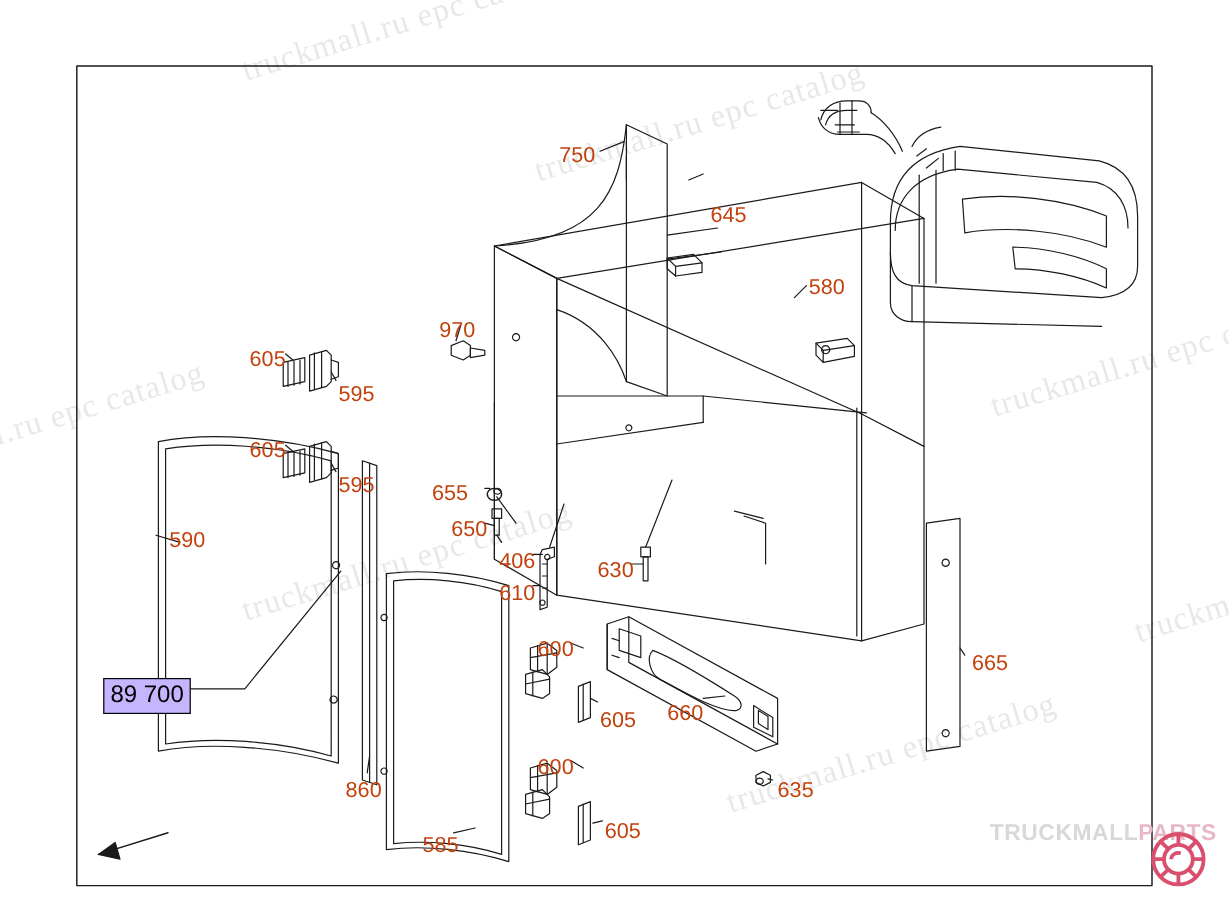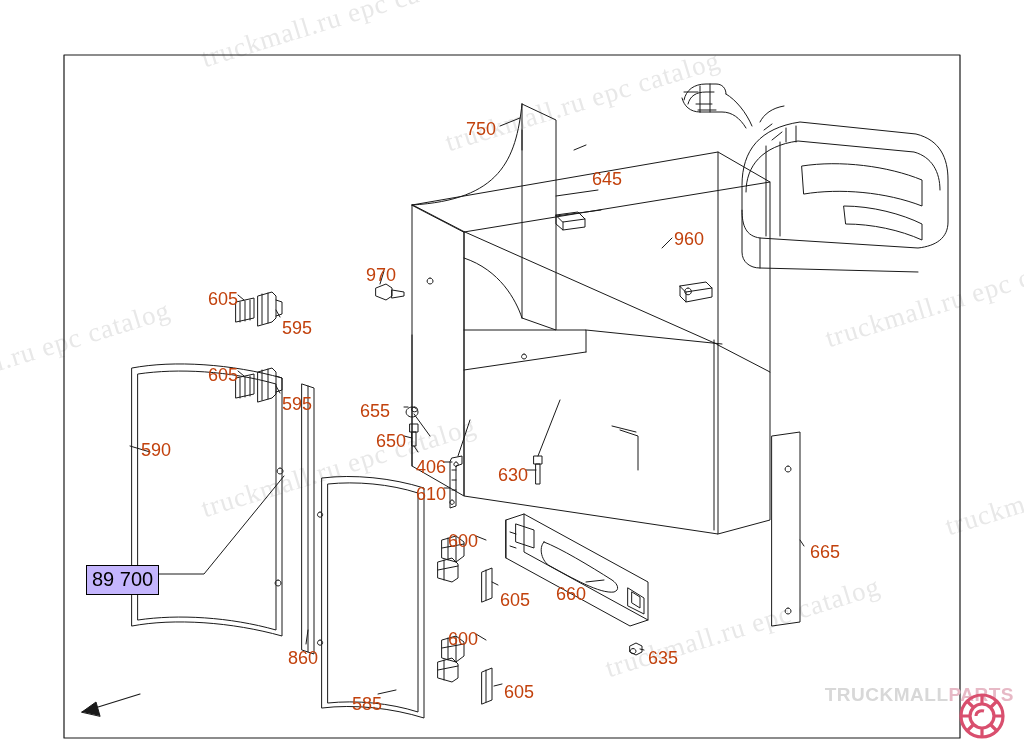--- a/index.html
+++ b/index.html
@@ -268,21 +268,21 @@
 
       <path d="M82 712 L140 694" stroke-width="1.2"></path>
       <path d="M82 712 L96 702 L100 716 Z" fill="#1a1a1a"></path>
 
     </g>
   </svg>
 
   <div id="callout-layer">
       <div class="callout" style="left: 466px; top: 119px;">750</div>
       <div class="callout" style="left: 592px; top: 138px; margin-top: 31px;">645</div>
-      <div class="callout" style="left: 674px; top: 229px;">960</div>
+      <div class="callout" style="left: 674px; top: 229px;">580</div>
       <div class="callout" style="left: 366px; top: 265px;">970</div>
       <div class="callout" style="left: 208px; top: 289px;">605</div>
       <div class="callout" style="left: 282px; top: 318px;">595</div>
       <div class="callout" style="left: 208px; top: 365px;">605</div>
       <div class="callout" style="left: 282px; top: 394px;">595</div>
       <div class="callout" style="left: 360px; top: 401px;">655</div>
       <div class="callout" style="left: 376px; top: 431px; text-align: right;">650</div>
       <div class="callout" style="left: 100px; top: 440px; margin-left: 41px;">590</div>
       <div class="callout" style="left: 416px; top: 457px;">406</div>
       <div class="callout" style="left: 498px; top: 465px;">630</div>

